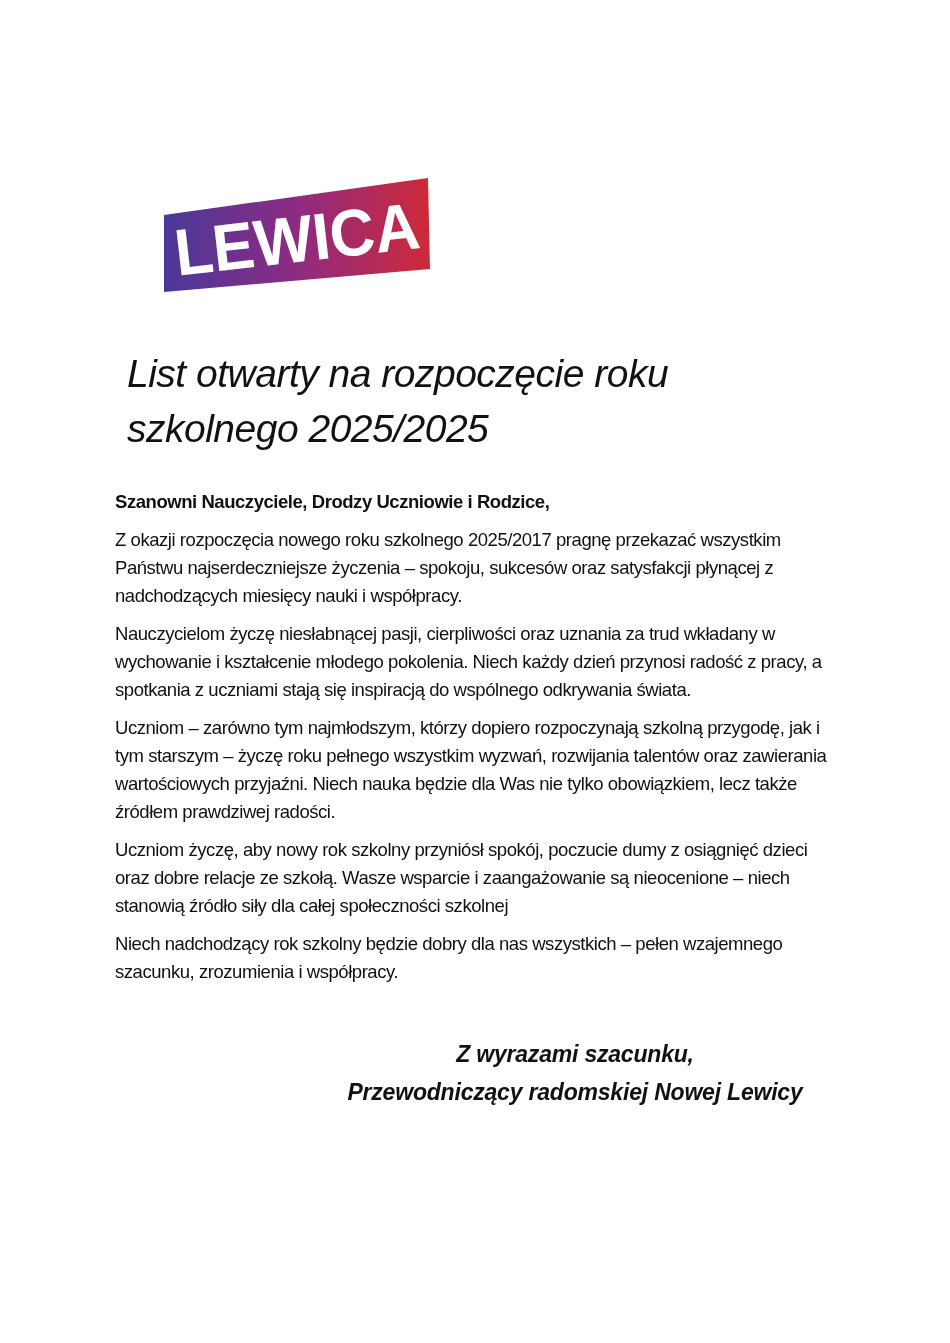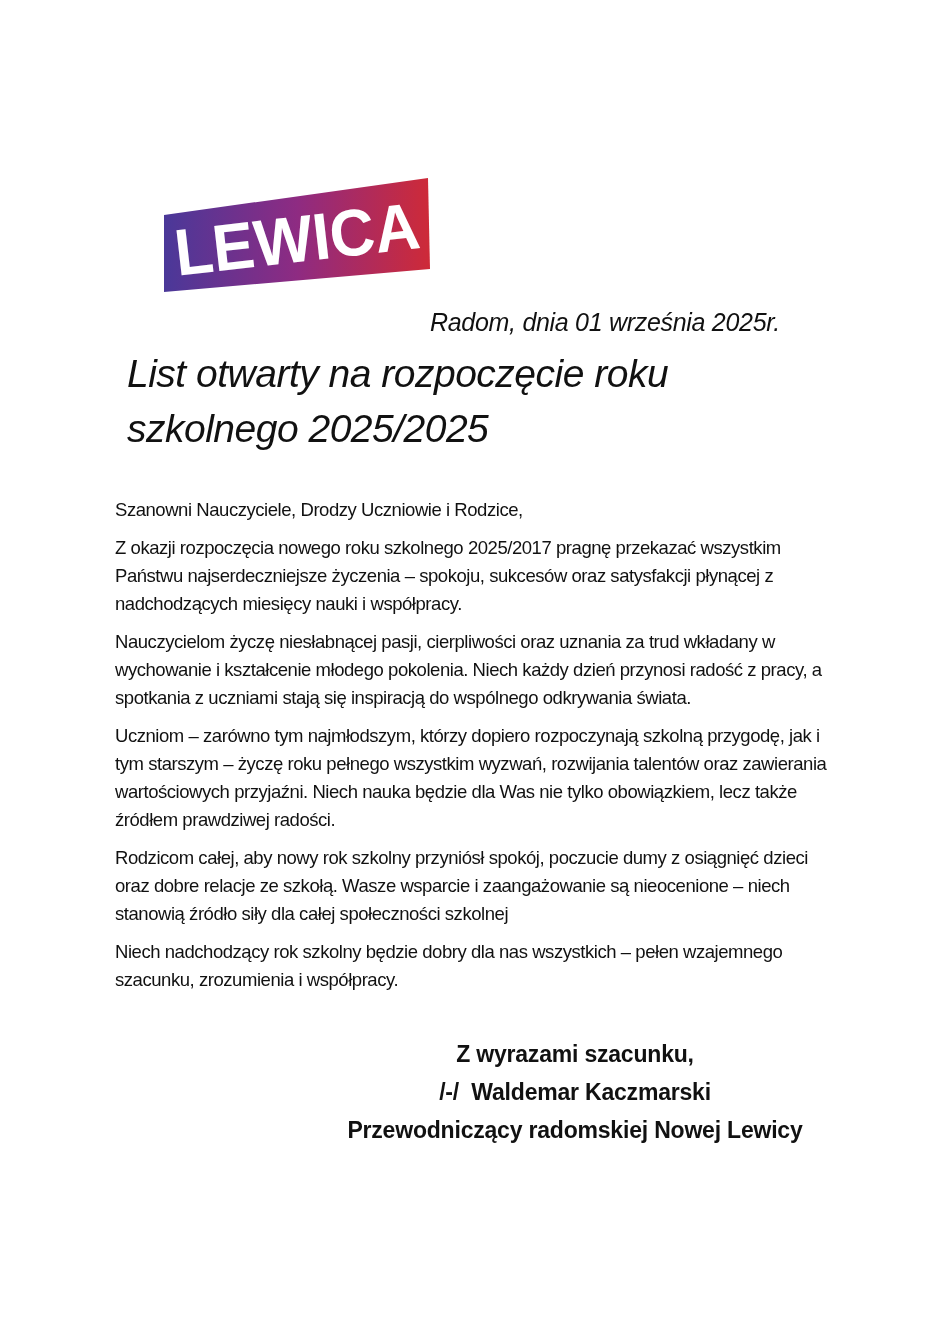--- a/index.html
+++ b/index.html
@@ -51,34 +51,35 @@
   .content {
     position: absolute;
     left: 115px;
     top: 488px;
     width: 724px;
     font-size: 18.5px;
     line-height: 28px;
     letter-spacing: -0.45px;
   }
   .salutation {
-    font-weight: normal;
-    margin: 8px 0 10px 0;
+    font-weight: bold;
+    margin: 0 0 10px 0;
   }
   .content p.body-par {
     margin: 0 0 10px 0;
   }
   .signature-block {
     position: absolute;
     left: 200px;
     top: 1035px;
     width: 750px;
     text-align: center;
     font-size: 23px;
     font-weight: bold;
+    font-style: italic;
     line-height: 38px;
     letter-spacing: -0.2px;
   }
 </style>
 </head>
 <body>
 
 <div class="page">
 
   <svg class="logo-svg" viewBox="0 0 290 120" xmlns="http://www.w3.org/2000/svg" aria-hidden="true">
@@ -86,35 +87,33 @@
       <linearGradient id="lewica-grad" x1="0" y1="0" x2="1" y2="0">
         <stop offset="0" stop-color="#4A3899"></stop>
         <stop offset="0.5" stop-color="#8E2B82"></stop>
         <stop offset="1" stop-color="#CE2A38"></stop>
       </linearGradient>
     </defs>
     <polygon points="4,40 268,3 270,94 4,117" fill="url(#lewica-grad)"></polygon>
     <text class="logo-text" x="137" y="87" text-anchor="middle" font-size="66" textLength="246" lengthAdjust="spacingAndGlyphs" transform="rotate(-6.5 137 63.5)">LEWICA</text>
   </svg>
 
-  <div class="date-line">Radom, dnia 01 września 2025r.</div>
 
   <h1 class="doc-title">
     <span>List otwarty na rozpoczęcie roku</span><br>
     <span>szkolnego 2025/2025</span>
   </h1>
 
   <div class="content">
     <p class="salutation">Szanowni Nauczyciele, Drodzy Uczniowie i Rodzice,</p>
     <p class="body-par">Z okazji rozpoczęcia nowego roku szkolnego 2025/2017 pragnę przekazać wszystkim Państwu najserdeczniejsze życzenia – spokoju, sukcesów oraz satysfakcji płynącej z nadchodzących miesięcy nauki i współpracy.</p>
     <p class="body-par">Nauczycielom życzę niesłabnącej pasji, cierpliwości oraz uznania za trud wkładany w wychowanie i kształcenie młodego pokolenia. Niech każdy dzień przynosi radość z pracy, a spotkania z uczniami stają się inspiracją do wspólnego odkrywania świata.</p>
     <p class="body-par">Uczniom – zarówno tym najmłodszym, którzy dopiero rozpoczynają szkolną przygodę, jak i tym starszym – życzę roku pełnego wszystkim wyzwań, rozwijania talentów oraz zawierania wartościowych przyjaźni. Niech nauka będzie dla Was nie tylko obowiązkiem, lecz także źródłem prawdziwej radości.</p>
-    <p class="body-par">Rodzicom całej, aby nowy rok szkolny przyniósł spokój, poczucie dumy z osiągnięć dzieci oraz dobre relacje ze szkołą. Wasze wsparcie i zaangażowanie są nieocenione – niech stanowią źródło siły dla całej społeczności szkolnej</p>
+    <p class="body-par">Uczniom życzę, aby nowy rok szkolny przyniósł spokój, poczucie dumy z osiągnięć dzieci oraz dobre relacje ze szkołą. Wasze wsparcie i zaangażowanie są nieocenione – niech stanowią źródło siły dla całej społeczności szkolnej</p>
     <p class="body-par">Niech nadchodzący rok szkolny będzie dobry dla nas wszystkich – pełen wzajemnego szacunku, zrozumienia i współpracy.</p>
   </div>
 
   <div class="signature-block">
     <div>Z wyrazami szacunku,</div>
-    <div>/-/&nbsp; Waldemar Kaczmarski</div>
     <div>Przewodniczący radomskiej Nowej Lewicy</div>
   </div>
 
 </div>
 
 </body></html>

